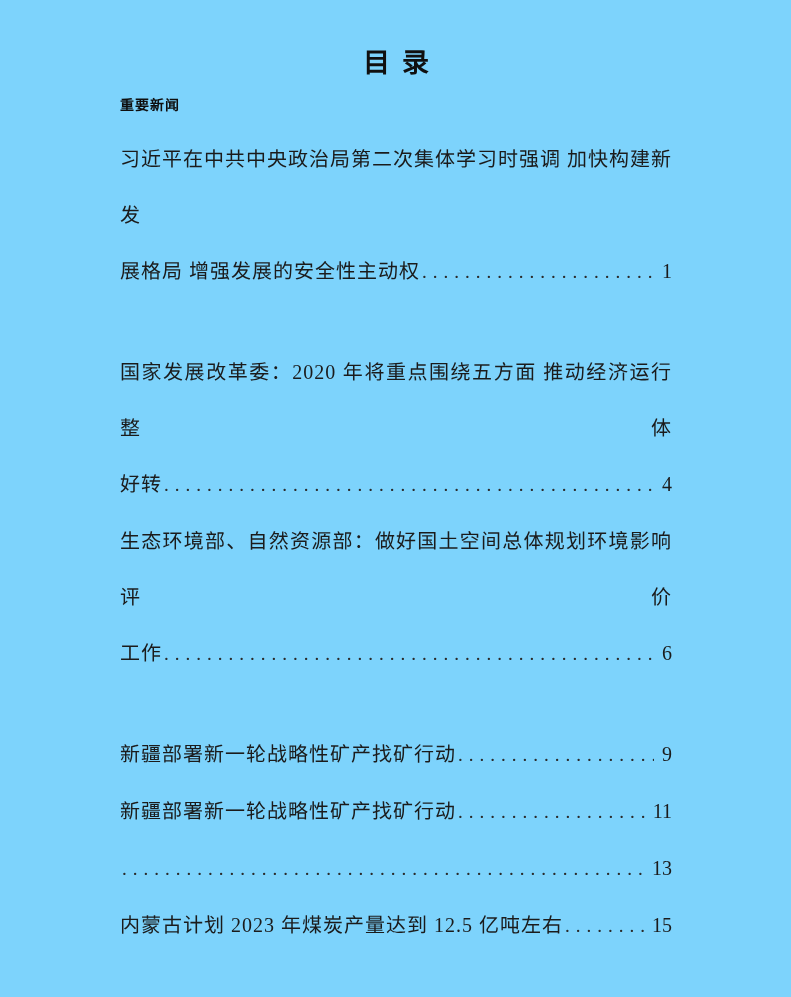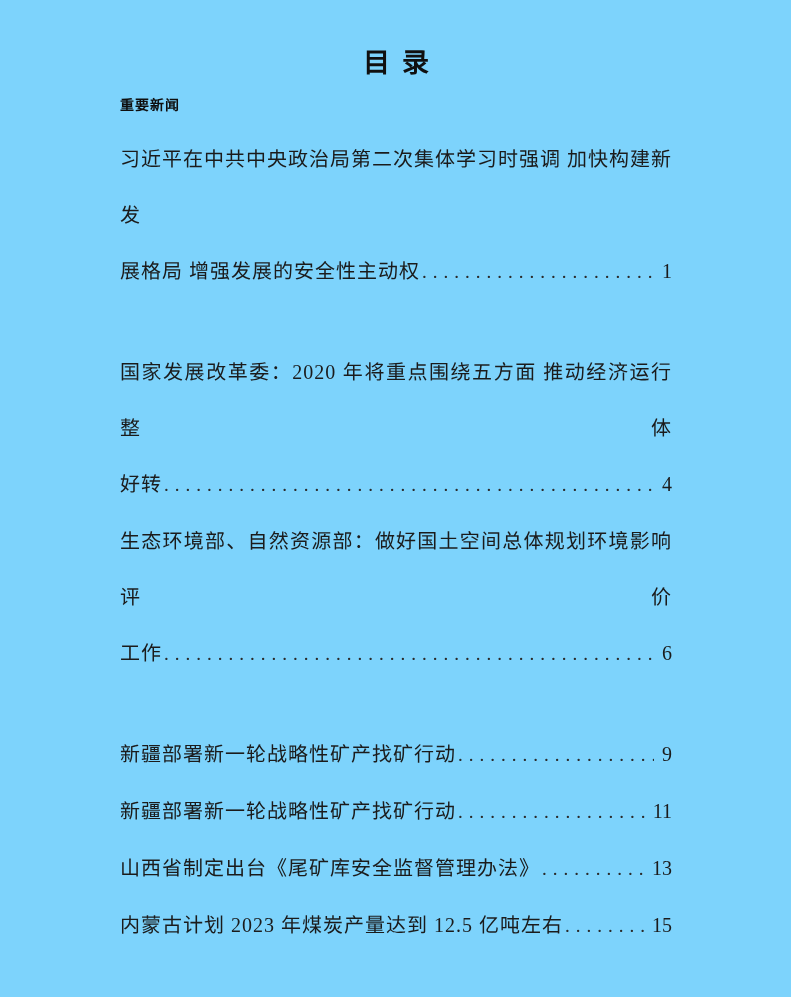--- a/index.html
+++ b/index.html
@@ -127,21 +127,20 @@
     </div>
     <div class="entry">
       <div class="entry-lastline">
         <span class="entry-last-text">新疆部署新一轮战略性矿产找矿行动</span>
         <span class="leader"></span>
         <span class="page-num">11</span>
       </div>
     </div>
     <div class="entry">
       <div class="entry-lastline">
-        <span class="entry-last-text">山西省制定出台《尾矿库安全监督管理办法》</span>
         <span class="leader"></span>
         <span class="page-num">13</span>
       </div>
     </div>
     <div class="entry">
       <div class="entry-lastline">
         <span class="entry-last-text">内蒙古计划 2023 年煤炭产量达到 12.5 亿吨左右</span>
         <span class="leader"></span>
         <span class="page-num">15</span>
       </div>

